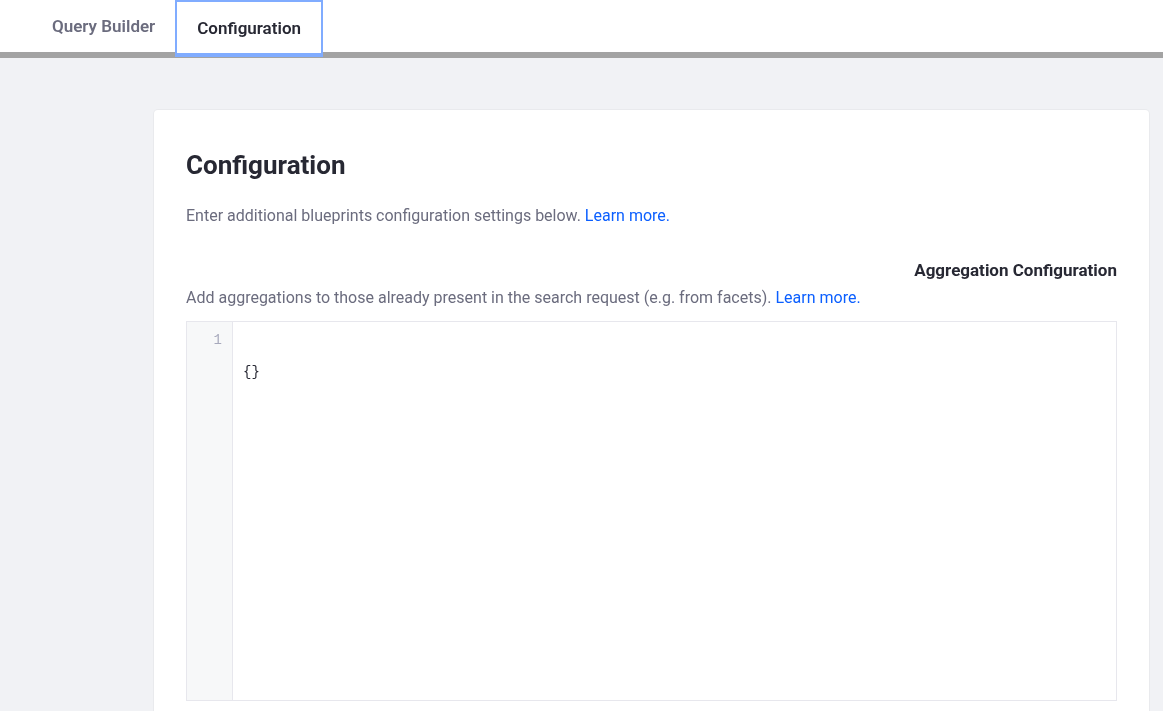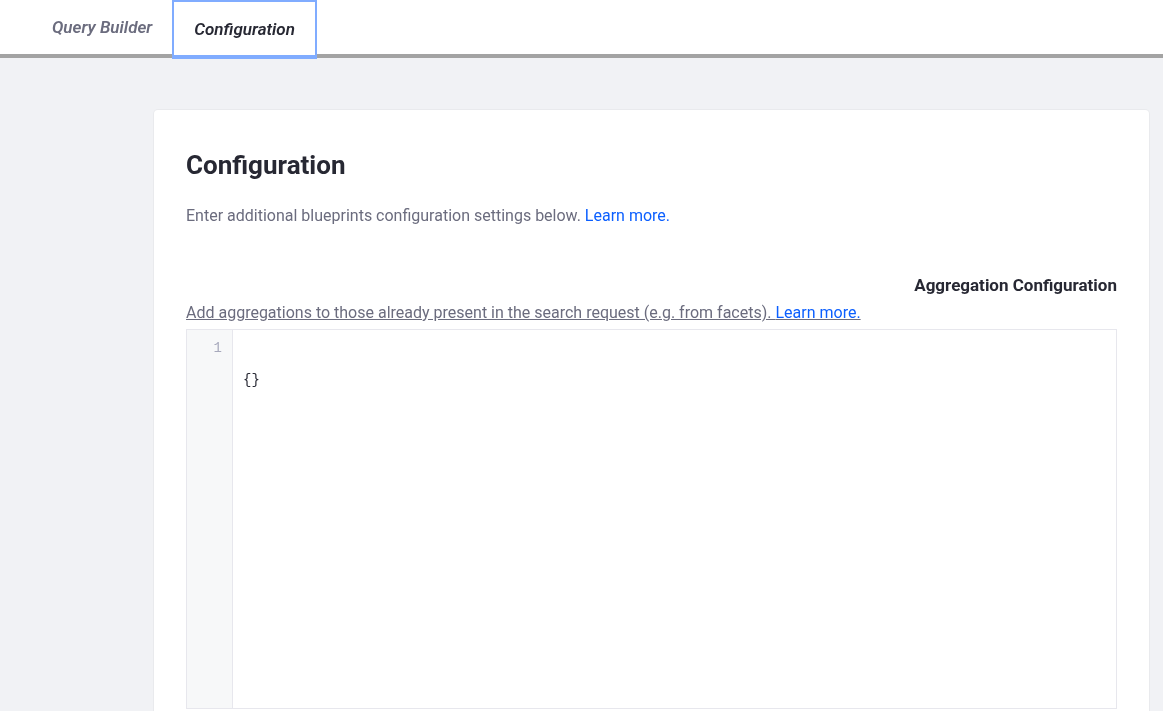--- a/index.html
+++ b/index.html
@@ -13,22 +13,21 @@
       width: 1163px;
       height: 711px;
       overflow: hidden;
     }
     .tabs {
       display: flex;
       align-items: stretch;
       background: #fff;
       padding: 0 0 0 32px;
       height: 58px;
-      border-bottom: 4px solid #a3a3a3;
-      font-style: italic;
+      border-bottom: 6px solid #a3a3a3;
     }
     .tab {
       display: flex;
       align-items: center;
       padding: 0 20px;
       font-size: 17px;
       font-weight: 600;
       color: #6b6c7e;
       cursor: pointer;
       position: relative;
@@ -64,41 +63,40 @@
     }
     .panel-title {
       font-size: 26px;
       font-weight: 700;
       color: #272833;
       margin-bottom: 24px;
     }
     .panel-description {
       font-size: 16px;
       color: #6b6c7e;
-      margin-bottom: 47px;
+      margin-bottom: 32px;
       line-height: 1.5;
     }
     .link {
       color: #0b5fff;
       text-decoration: none;
       cursor: pointer;
     }
     .section-title {
       font-size: 17px;
       font-weight: 700;
       color: #272833;
       margin-bottom: 6px;
       text-align: right;
     }
     .section-description {
       font-size: 16px;
       color: #6b6c7e;
-      margin-bottom: 4px;
+      margin-bottom: 11px;
       line-height: 1.5;
-      text-decoration: underline;
     }
     .code-editor {
       border: 1px solid #e7e7ed;
       display: flex;
       height: 380px;
       font-family: "SFMono-Regular", Consolas, "Liberation Mono", Menlo, monospace;
       font-size: 14px;
     }
     .gutter {
       background: #f7f8f9;

